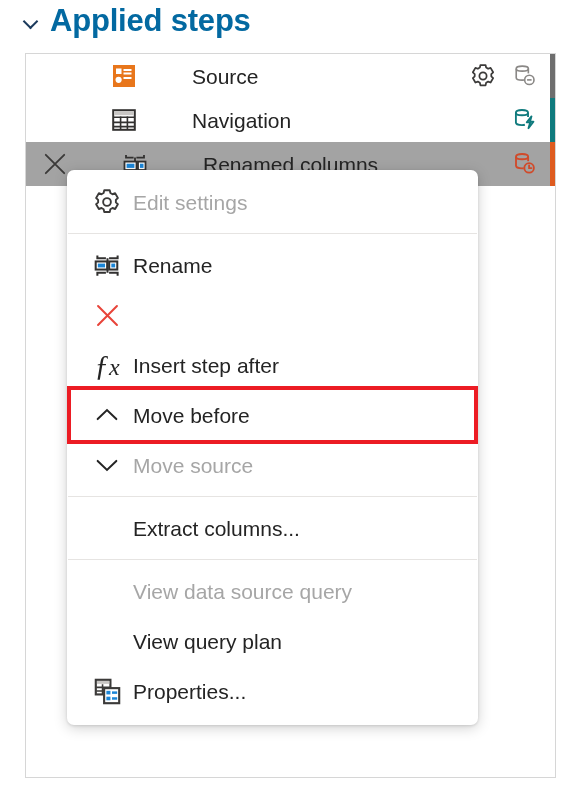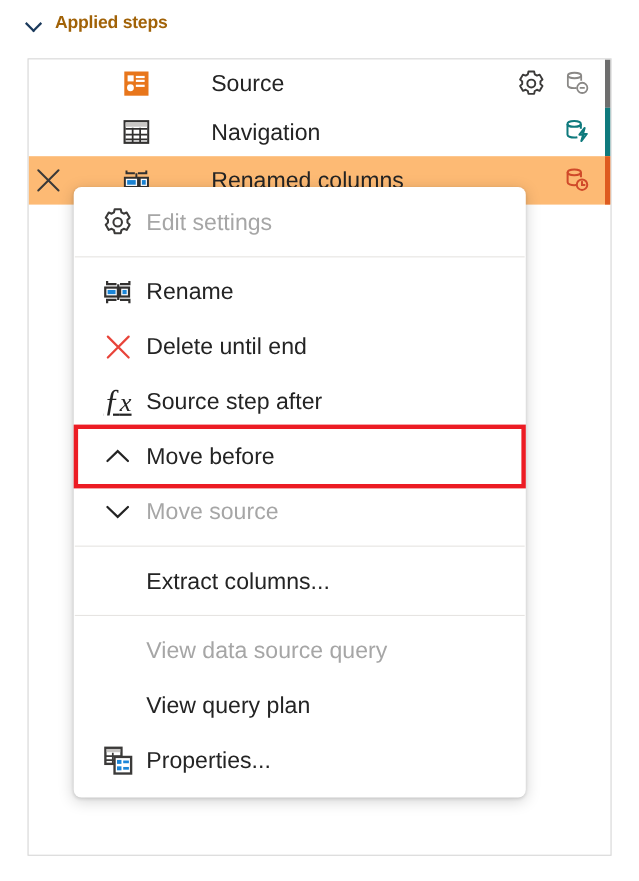--- a/index.html
+++ b/index.html
@@ -37,23 +37,23 @@
     position: absolute;
     left: 3px;
     top: 4px;
     width: 9px;
     height: 9px;
     border-right: 2.2px solid #1b3a5c;
     border-bottom: 2.2px solid #1b3a5c;
     transform: rotate(45deg);
   }
   #section-title {
-    font-size: 16px;
+    font-size: 31px;
     font-weight: bold;
-    color: #a16207;
+    color: #0369a1;
     letter-spacing: -0.2px;
     line-height: 30px;
     white-space: nowrap;
   }
 
   
   #steps-panel {
     position: absolute;
     left: 25px;
     top: 53px;
@@ -66,21 +66,22 @@
   }
   .step-row {
     position: relative;
     height: 44px;
     display: flex;
     align-items: center;
     box-sizing: border-box;
     gap: 45px;
   }
   .step-row.selected {
-    background: #fdba74;
+    background: #a3a3a3;
+    padding-left: 11px;
   }
   .step-del {
     width: 36px;
     height: 44px;
     flex: none;
     display: flex;
     align-items: center;
     justify-content: center;
   }
   .step-del svg { display: block; }
@@ -145,21 +146,20 @@
     align-items: center;
     box-sizing: border-box;
     padding-left: 14px;
   }
   .menu-item .mi-icon {
     width: 52px;
     flex: none;
     display: flex;
     align-items: flex-end;
     justify-content: center;
-    text-decoration: underline;
   }
   .menu-item .mi-label {
     font-size: 21px;
     color: #242424;
     line-height: 25px;
     white-space: nowrap;
   }
   .menu-item.disabled .mi-label { color: #a6a6a6; }
   .menu-sep {
     height: 1px;
@@ -308,28 +308,27 @@
     <span class="mi-label">Rename</span>
   </div>
 
 
   <div class="menu-item" id="menu-item-delete-until-end">
     <span class="mi-icon">
       <svg class="x-red" width="27" height="27" viewBox="0 0 24 24" stroke="#E8443A" stroke-width="1.8" stroke-linecap="round">
         <path d="M3.6 3.6 L20.4 20.4 M20.4 3.6 L3.6 20.4"></path>
       </svg>
     </span>
-    <span class="mi-label">Delete until end</span>
   </div>
 
   <div class="menu-item" id="menu-item-insert-step-after">
     <span class="mi-icon">
       <span style="font-family:&quot;Liberation Serif&quot;, serif; font-style:italic; font-size:29px; color:#242424; line-height:1;">ƒ<span style="font-size:24px;">x</span></span>
     </span>
-    <span class="mi-label">Source step after</span>
+    <span class="mi-label">Insert step after</span>
   </div>
 
   <div class="menu-item" id="menu-item-move-before">
     <span class="mi-icon">
       <svg width="28" height="28" viewBox="0 0 24 24" fill="none" stroke="#242424" stroke-width="1.7" stroke-linecap="round">
         <path d="M4 15.5 L12 7.8 L20 15.5"></path>
       </svg>
     </span>
     <span class="mi-label">Move before</span>
   </div>

